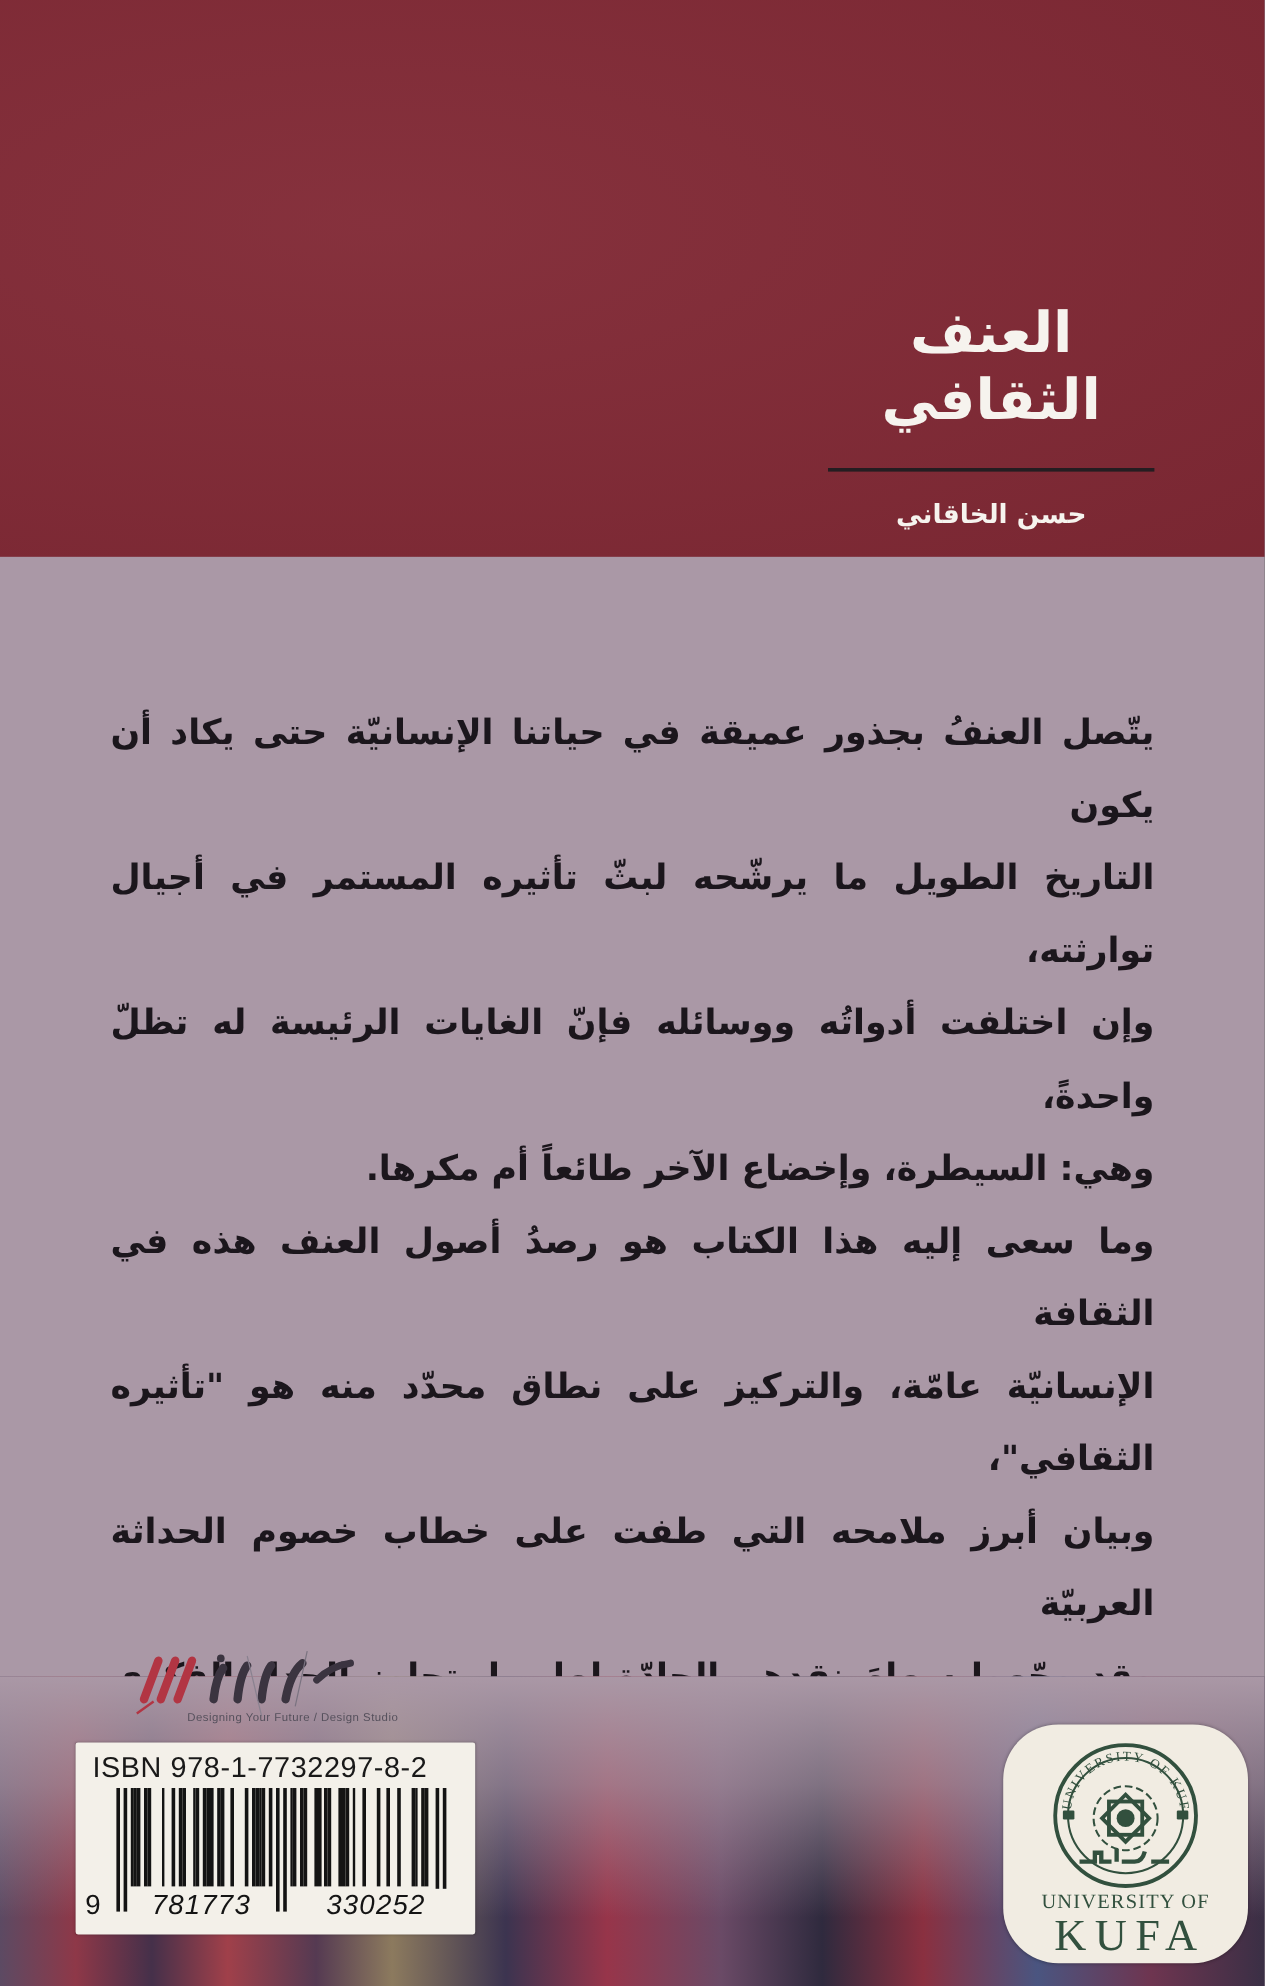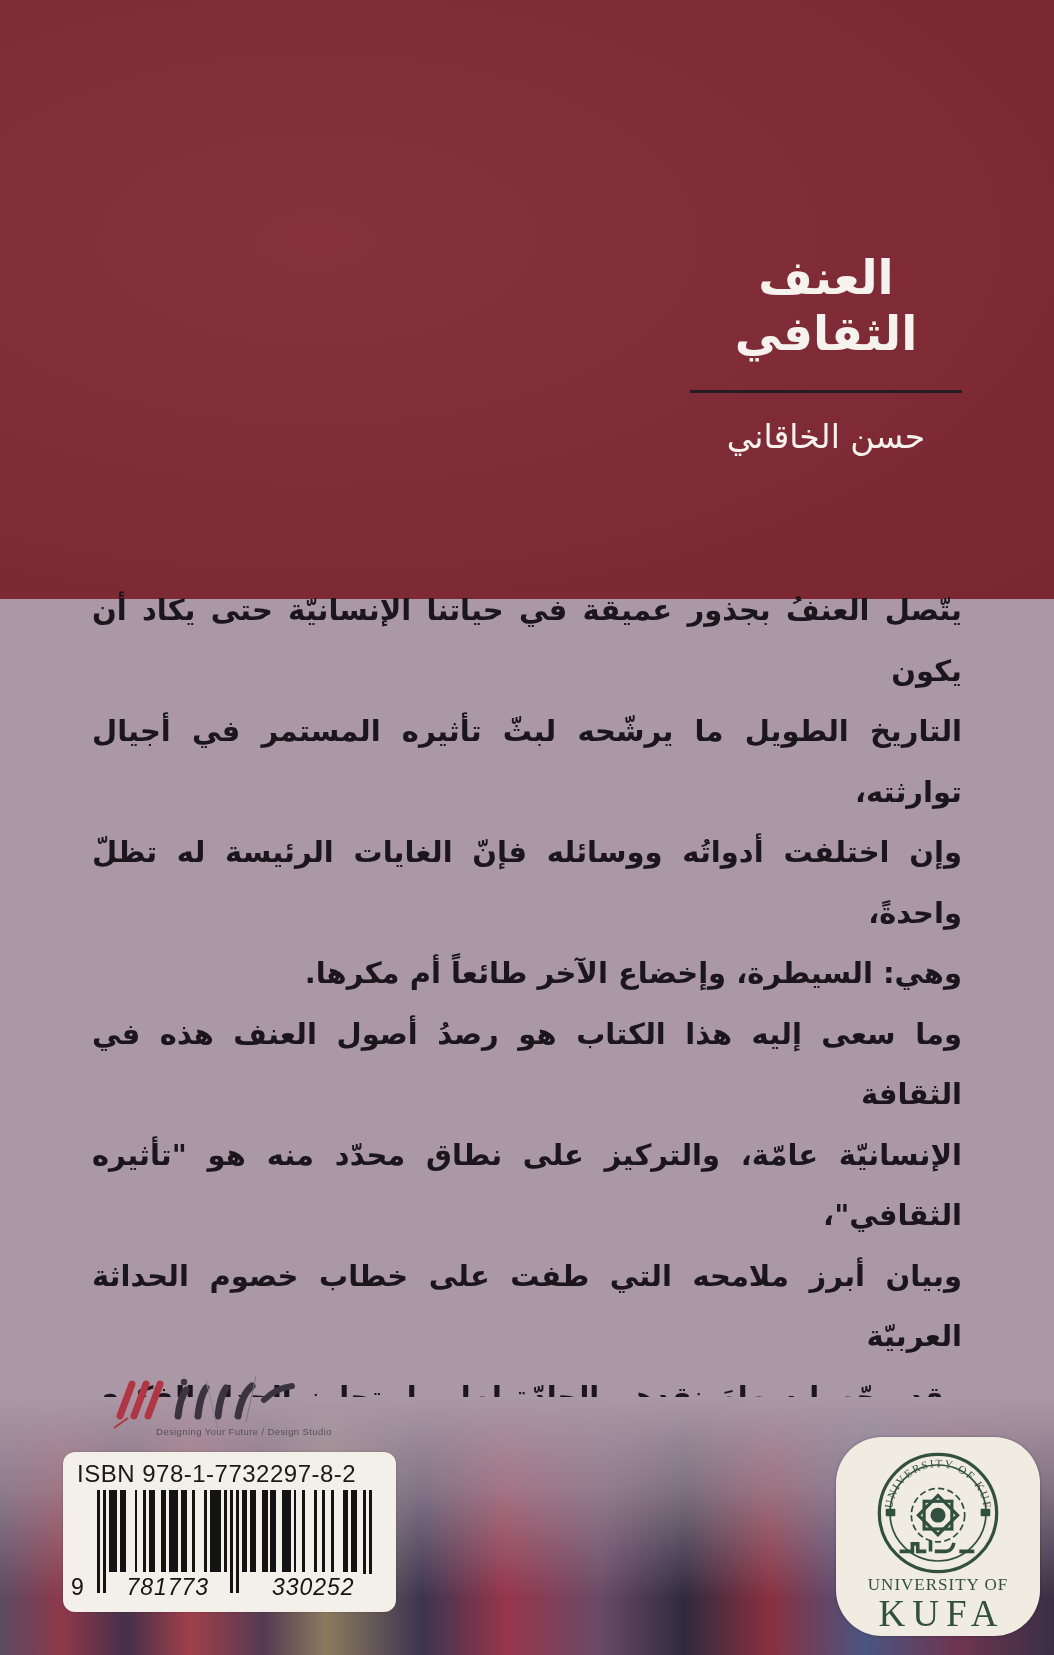--- a/index.html
+++ b/index.html
@@ -12,38 +12,38 @@
     --logo-dark:#3b3440;
   }
   html,body{margin:0;padding:0;background:#666;}
   .cover{
     position:relative;width:1054px;height:1655px;margin:0 auto;
     background:var(--mauve);overflow:hidden;
     font-family:"DejaVu Sans",sans-serif;
   }
   
   .top-panel{
-    position:absolute;top:0;left:0;width:100%;height:599px;
+    position:absolute;top:0;left:0;width:100%;height:464px;
     background:
       radial-gradient(ellipse at 30% 40%, rgba(255,255,255,.04), rgba(0,0,0,.06)),
       var(--maroon);
   }
   .title-block{
     position:absolute;top:250px;right:68px;width:320px;
     text-align:center;color:#f6f3ee;
   }
   .book-title{
     font-size:47px;font-weight:bold;letter-spacing:0;line-height:1.2;
     direction:rtl;
   }
   .title-divider{
     border:0;border-top:3px solid #241d21;margin:27px 24px 24px 24px;
   }
   .book-author{
-    font-size:33px;font-weight:normal;direction:rtl;
+    font-size:22px;font-weight:bold;direction:rtl;
   }
   
   .synopsis{
     position:absolute;top:580px;right:92px;left:92px;
     direction:rtl;color:var(--text-dark);
   }
   .synopsis .sline{
     font-size:29px;font-weight:bold;line-height:60.5px;
     text-align:justify;text-align-last:justify;
   }
@@ -63,21 +63,21 @@
   
   .studio-logo{position:absolute;left:106px;top:1370px;width:236px;height:78px;}
   .studio-caption{
     position:absolute;left:50px;top:56px;
     font-size:9.5px;color:#55505c;letter-spacing:.4px;white-space:nowrap;
     font-family:"Liberation Sans",sans-serif;
   }
   
   .isbn-box{
     position:absolute;left:63px;top:1452px;width:333px;height:160px;
-    background:var(--cream);border-radius:12px;box-shadow:0 0 2px rgba(0,0,0,.25);
+    background:var(--cream);border-radius:2px;box-shadow:0 0 2px rgba(0,0,0,.25);
   }
   .isbn-label{
     font-family:"Liberation Sans",sans-serif;
     font-size:24px;color:#191919;margin:8px 0 2px 14px;letter-spacing:.5px;
     white-space:nowrap;
   }
   .barcode-wrap{position:relative;margin:2px 14px 0 34px;height:120px;}
   .bars{display:flex;align-items:flex-start;height:104px;}
   .bars .m{width:2.9px;height:82px;background:#141414;flex:none;}
   .bars .m.guard{height:103px;}

